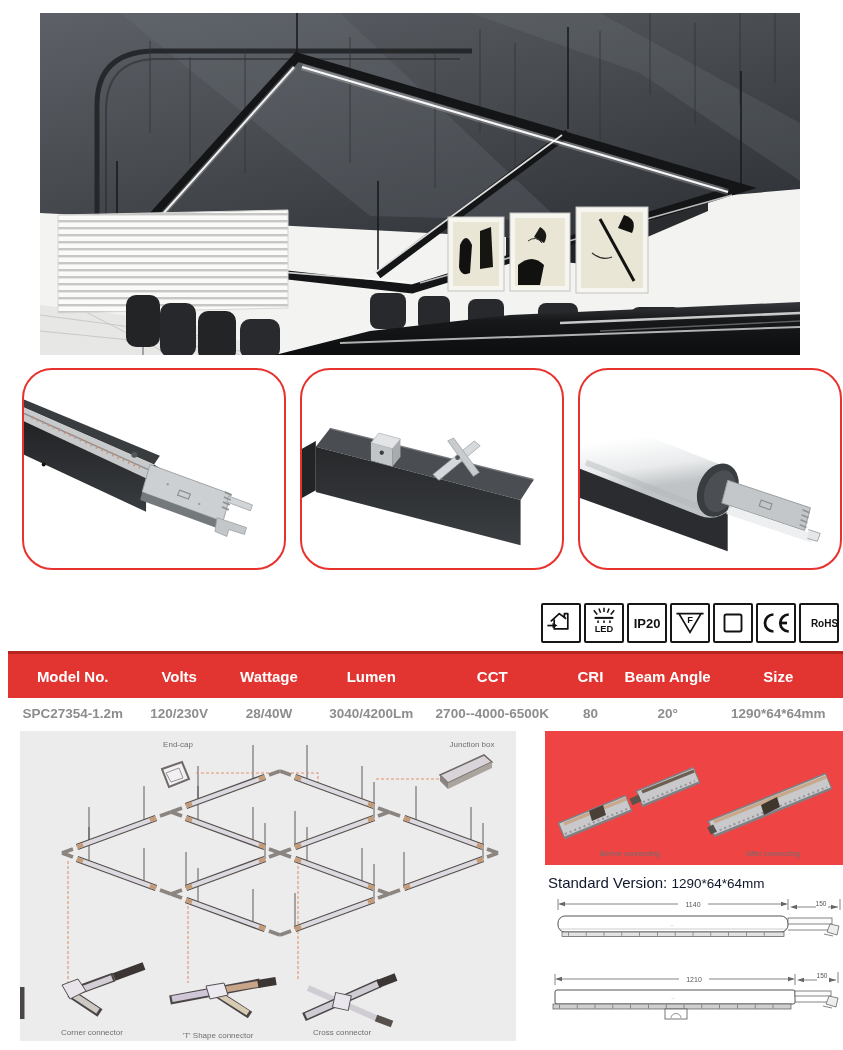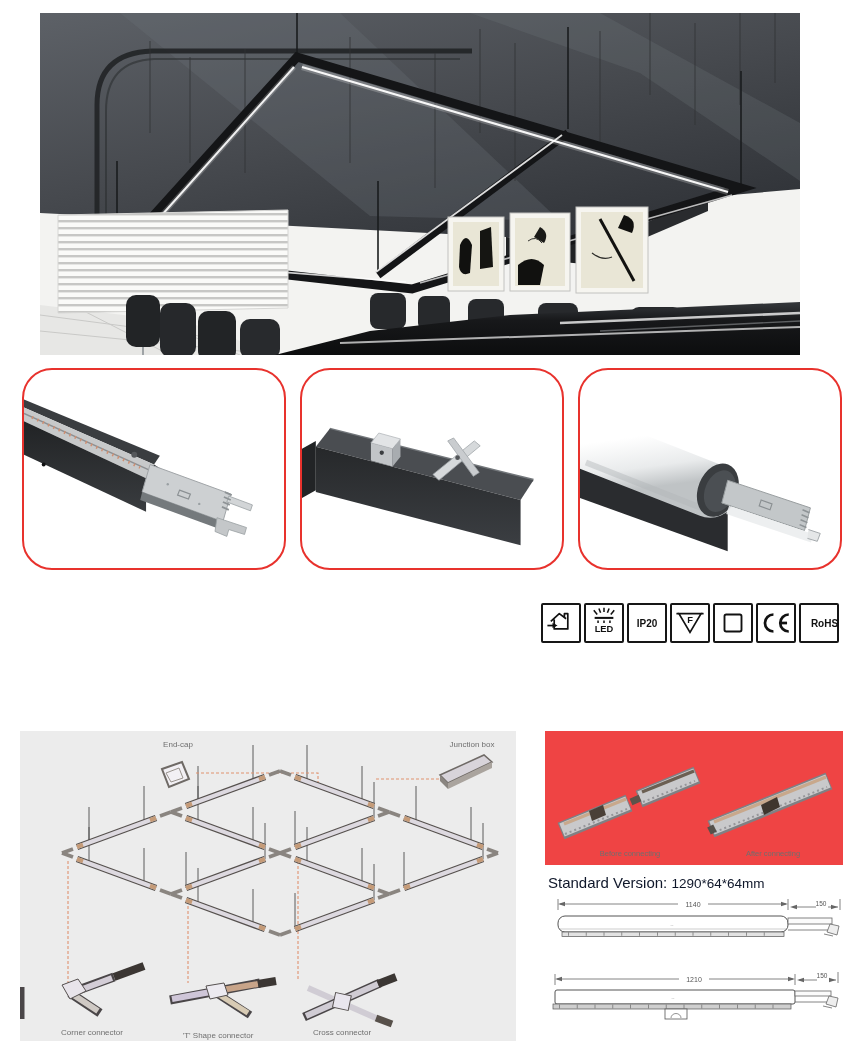--- a/index.html
+++ b/index.html
@@ -254,21 +254,21 @@
           <line x1="28" y1="10" x2="32" y2="5"></line>
           <line x1="9" y1="14" x2="31" y2="14" stroke-width="2.4"></line>
           <line x1="13" y1="17" x2="13" y2="20"></line>
             <line x1="20" y1="17" x2="20" y2="20"></line>
             <line x1="27" y1="17" x2="27" y2="20"></line>
         </g>
         <text x="20" y="31" text-anchor="middle" font-size="11" font-weight="bold" fill="#111">LED</text>
       </svg>
     </div>
     <div class="icbox">
-      <span class="ictxt" style="font-size:10px;">IP20</span>
+      <span class="ictxt" style="font-size:13px;">IP20</span>
     </div>
     <div class="icbox">
       <svg viewBox="0 0 40 40" width="34" height="34">
         <polygon points="7,9 33,9 20,31" fill="none" stroke="#111" stroke-width="2"></polygon>
         <line x1="4" y1="9" x2="7" y2="9" stroke="#111" stroke-width="2"></line>
         <line x1="33" y1="9" x2="36" y2="9" stroke="#111" stroke-width="2"></line>
         <text x="20" y="20" text-anchor="middle" font-size="11" font-weight="bold" fill="#111">F</text>
       </svg>
     </div>
     <div class="icbox">
@@ -282,20 +282,40 @@
         <path d="M35,10 A10,10 0 1 0 35,30" stroke="#111" stroke-width="3.2" fill="none"></path>
         <line x1="25" y1="20" x2="33" y2="20" stroke="#111" stroke-width="3.2"></line>
       </svg>
     </div>
     <div class="icbox">
       <span class="ictxt" style="font-size:10px;margin-left:11px;">RoHS</span>
     </div>
   </div>
 
   <div id="spec" class="abs">
+    <div class="trow thead">
+      <div class="cell c0">Model No.</div>
+      <div class="cell c1">Volts</div>
+      <div class="cell c2">Wattage</div>
+      <div class="cell c3">Lumen</div>
+      <div class="cell c4">CCT</div>
+      <div class="cell c5">CRI</div>
+      <div class="cell c6">Beam Angle</div>
+      <div class="cell c7">Size</div>
+    </div>
+    <div class="trow tdata">
+      <div class="cell c0">SPC27354-1.2m</div>
+      <div class="cell c1">120/230V</div>
+      <div class="cell c2">28/40W</div>
+      <div class="cell c3">3040/4200Lm</div>
+      <div class="cell c4">2700--4000-6500K</div>
+      <div class="cell c5">80</div>
+      <div class="cell c6">20°</div>
+      <div class="cell c7">1290*64*64mm</div>
+    </div>
   </div>
 
   <div id="diagram" class="abs">
     <svg viewBox="0 0 520 310" width="520" height="310">
 
       <g stroke="#4d4d4d" stroke-width="0.9">
         <line x1="287" y1="14" x2="287" y2="50"></line>
           <line x1="342" y1="35" x2="342" y2="71"></line>
         <line x1="396" y1="55" x2="396" y2="91"></line>
           <line x1="451" y1="76" x2="451" y2="112"></line>

